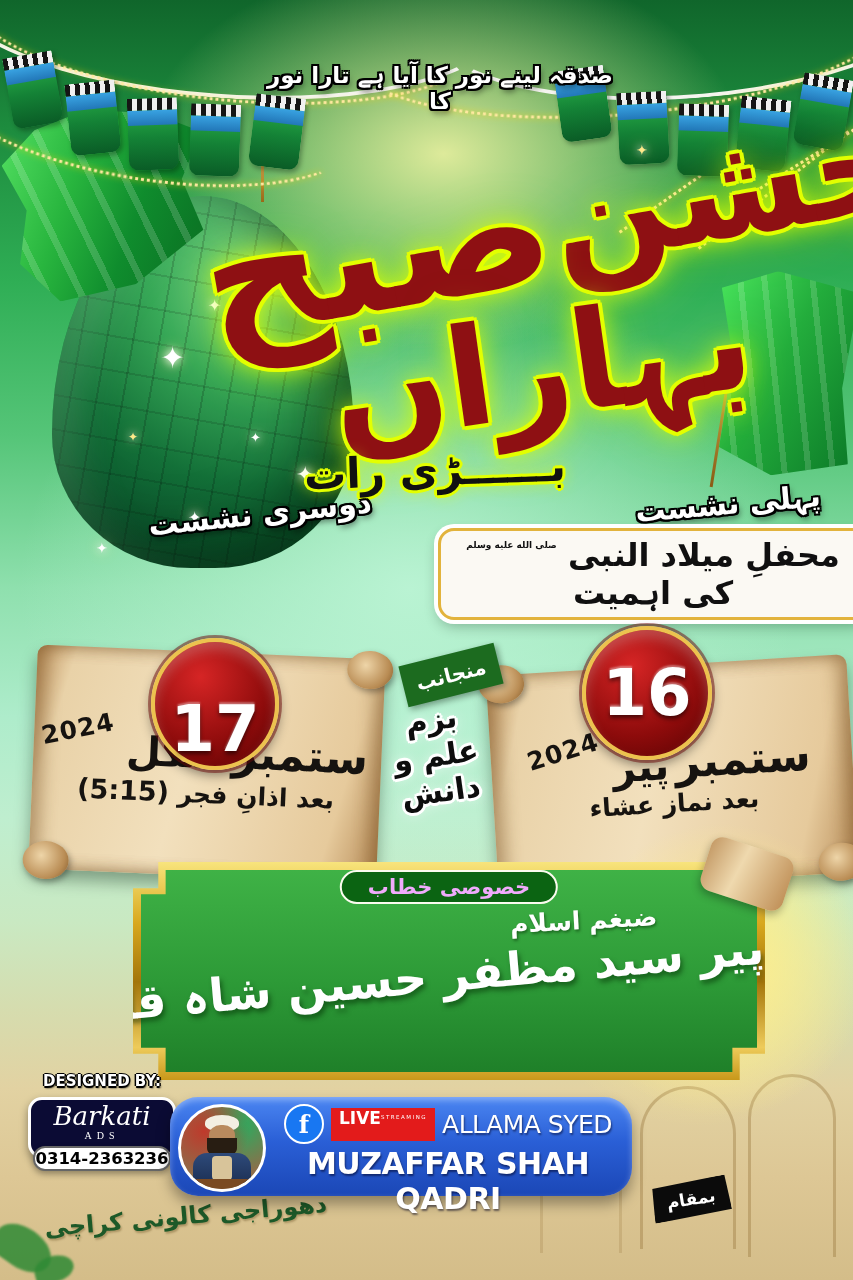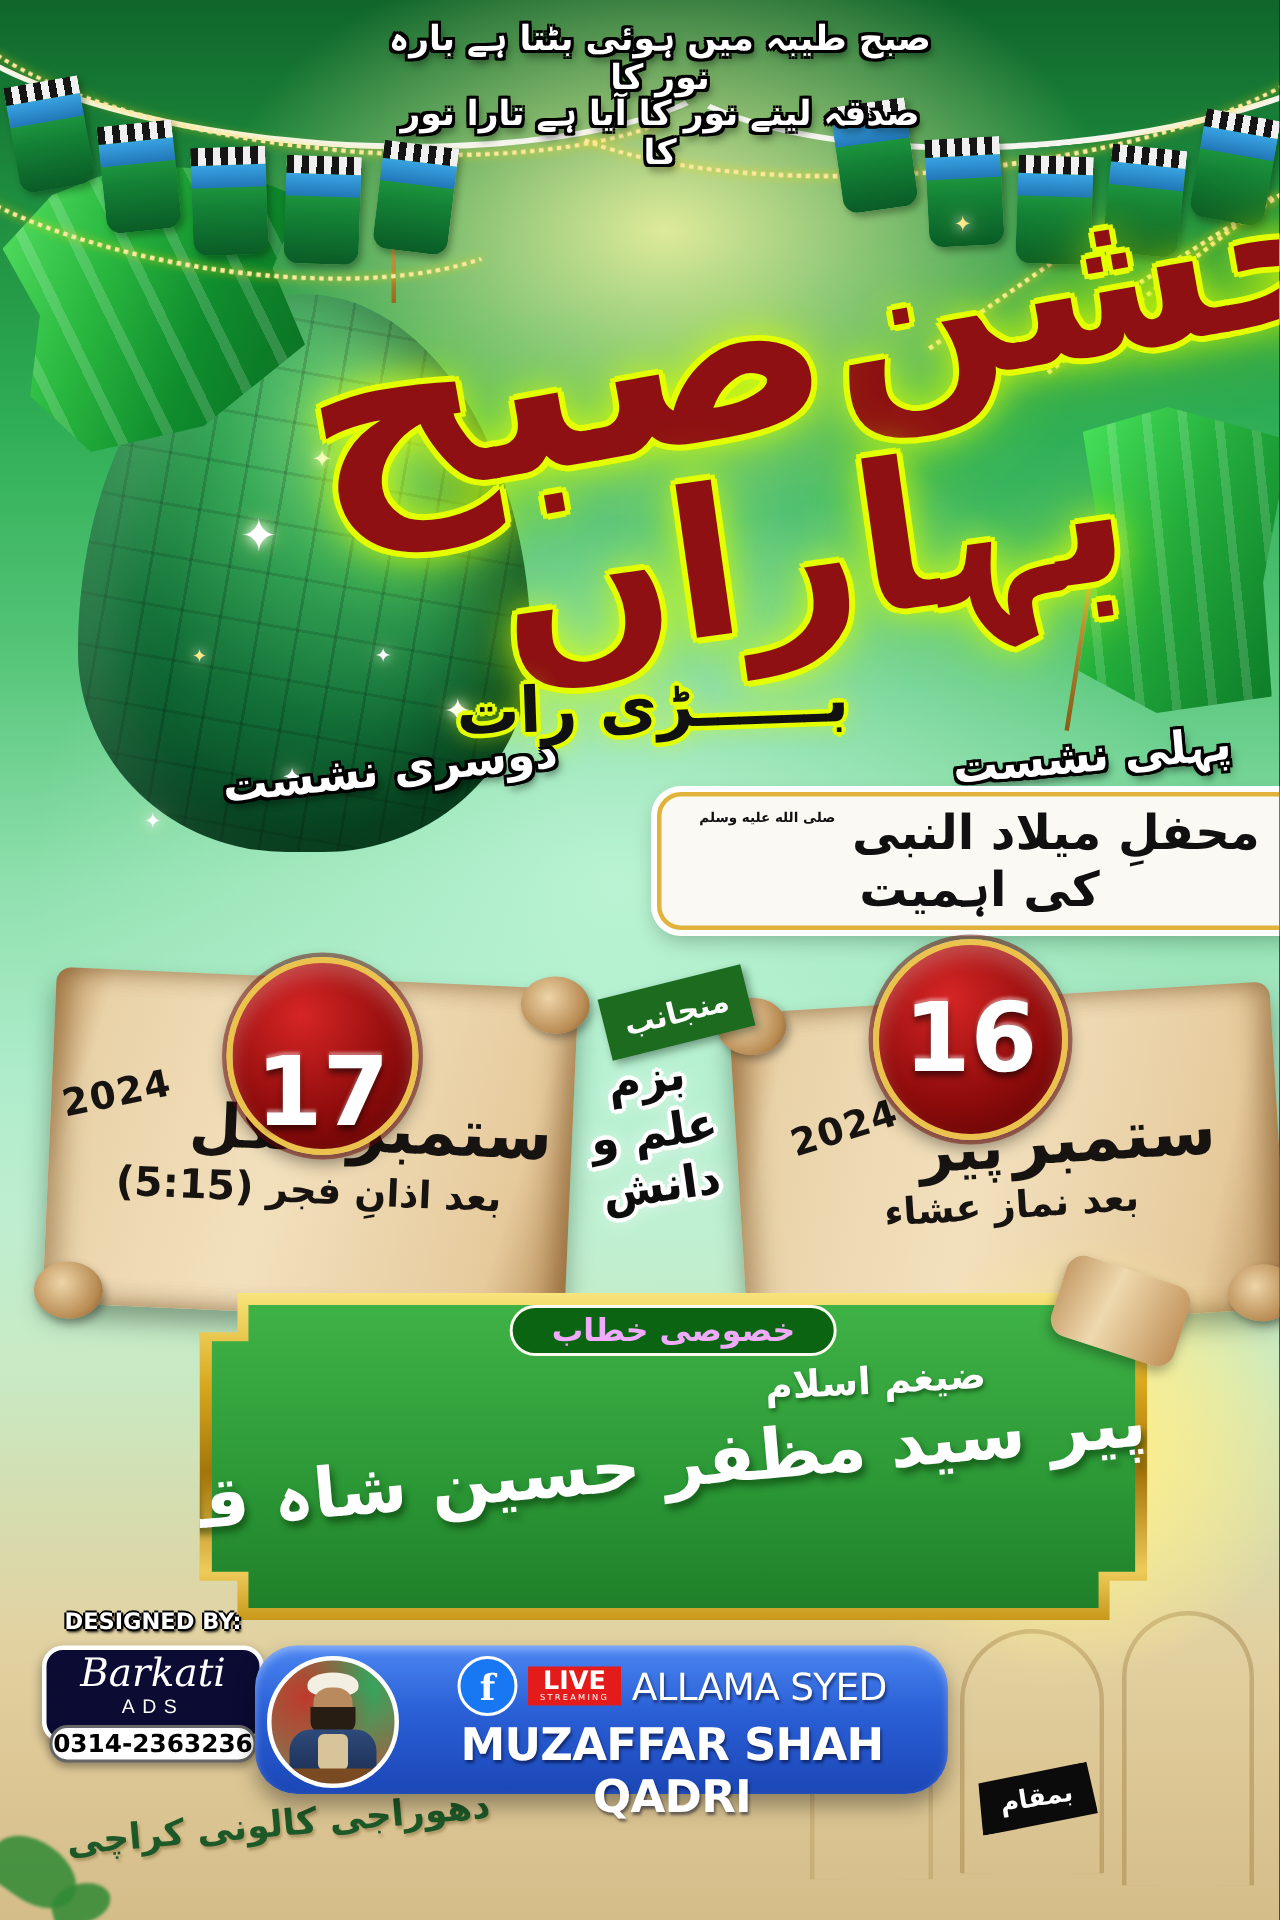--- a/index.html
+++ b/index.html
@@ -115,32 +115,32 @@
   
   .arch{position:absolute;border:3px solid rgba(150,115,60,.38);border-bottom:none;border-radius:60px 60px 0 0;z-index:1;}
   .leaf{position:absolute;background:#2f8a35;border-radius:50% 50% 50% 0;opacity:.85;z-index:2;filter:blur(1px);}
   
   .designer{left:28px;top:1072px;width:148px;z-index:4;text-align:center;}
   .designer .lbl{font-size:15px;font-weight:bold;color:#fff;
     text-shadow:-1.5px 0 0 #000,1.5px 0 0 #000,0 -1.5px 0 #000,0 1.5px 0 #000,1px 2px 2px #000;}
   .navybox{margin-top:7px;background:#0b0b34;border:3px solid #fff;border-radius:14px;padding:3px 4px 14px;
     box-shadow:0 4px 8px rgba(0,0,0,.4);}
   .navybox .brand{font-family:"DejaVu Serif",serif;font-style:italic;font-size:26px;color:#fff;line-height:1.05;}
-  .navybox .sub{font-size:13px;letter-spacing:5px;color:#fff;font-family:Liberation Sans, sans-serif;}
+  .navybox .sub{font-size:10px;letter-spacing:5px;color:#fff;font-family:Liberation Serif, serif;}
   .phonepill{position:relative;margin:-12px auto 0;width:134px;background:#fff;border:2px solid #666;
     border-radius:12px;font-size:16.5px;font-weight:bold;color:#000;padding:1px 0;box-shadow:0 3px 6px rgba(0,0,0,.35);}
   
   .livebar{left:170px;top:1097px;width:462px;height:99px;z-index:4;border-radius:28px;
     background:linear-gradient(180deg,#4b86f2 0%,#2a5fd6 45%,#1b47b6 100%);
     box-shadow:0 8px 14px rgba(0,0,0,.35),inset 0 3px 6px rgba(255,255,255,.35);}
   .livebar .rows{position:absolute;left:104px;top:7px;right:10px;color:#fff;text-align:center;}
   .row1{display:flex;align-items:center;justify-content:center;gap:7px;}
   .fb{width:36px;height:36px;border-radius:50%;background:#1877f2;border:2.5px solid #fff;color:#fff;
     font-weight:bold;font-size:24px;display:flex;align-items:center;justify-content:center;font-family:"DejaVu Serif",serif;}
-  .livebadge{background:#e31b1b;padding:2px 8px 1px;display:flex;flex-direction:column;align-items:center;line-height:1;}
+  .livebadge{background:#e31b1b;padding:2px 8px 14px;display:flex;flex-direction:row;align-items:center;line-height:1;}
   .livebadge .lv{color:#fff;font-weight:bold;font-size:17px;}
   .livebadge .st{color:#fff;font-size:5.5px;letter-spacing:1.5px;}
   .lname1{font-size:25px;font-weight:normal;letter-spacing:-.5px;text-shadow:1px 2px 2px rgba(0,0,30,.5);}
   .lname2{font-size:30px;font-weight:bold;letter-spacing:-.5px;margin-top:2px;text-shadow:1px 2px 2px rgba(0,0,30,.5);}
   .photo{position:absolute;left:8px;top:7px;width:82px;height:82px;border-radius:50%;border:3px solid #fff;
     overflow:hidden;background:
       radial-gradient(circle at 28% 30%,#c0392b,rgba(192,57,43,0) 55%),
       radial-gradient(circle at 72% 22%,#27ae60,rgba(39,174,96,0) 55%),
       #8d6e4a;}
   .photo .cap{position:absolute;left:24px;top:8px;width:34px;height:16px;border-radius:50% 50% 40% 40%;background:#f3efe2;}
@@ -197,21 +197,20 @@
 
   <span class="sparkle" style="left:160px;top:340px;font-size:30px;">✦</span>
   <span class="sparkle" style="left:208px;top:296px;font-size:16px;">✦</span>
   <span class="sparkle" style="left:296px;top:462px;font-size:22px;">✦</span>
   <span class="sparkle" style="left:96px;top:540px;font-size:14px;">✦</span>
   <span class="sparkle" style="left:250px;top:430px;font-size:13px;">✦</span>
   <span class="sparkle" style="left:128px;top:430px;font-size:12px;color:#ffe98a;">✦</span>
   <span class="sparkle" style="left:636px;top:142px;font-size:14px;color:#ffe98a;">✦</span>
   <span class="sparkle" style="left:188px;top:508px;font-size:16px;">✦</span>
 
-  <div class="abs urdu o-black" style="left:250px;top:12px;width:380px;text-align:center;font-size:23px;z-index:2;">صبح طیبہ میں ہوئی بٹتا ہے بارہ نور کا</div>
   <div class="abs urdu o-black" style="left:265px;top:62px;width:350px;text-align:center;font-size:23px;z-index:2;">صدقہ لینے نور کا آیا ہے تارا نور کا</div>
 
   <div class="abs urdu o-yellow" style="left:548px;top:120px;font-size:138px;line-height:1;transform:rotate(-10deg);z-index:3;">جشن</div>
   <div class="abs urdu o-yellow" style="left:200px;top:168px;font-size:168px;line-height:1;transform:rotate(-10deg);z-index:3;">صبح</div>
   <div class="abs urdu o-yellow" style="left:330px;top:300px;font-size:136px;line-height:1;transform:rotate(-8deg);z-index:3;">بہاراں</div>
 
   <div class="abs urdu o-yellow-black" style="left:255px;top:446px;width:360px;text-align:center;font-size:42px;transform:rotate(-2deg);z-index:3;">بــــــڑی رات</div>
 
   <div class="abs urdu o-black" style="left:608px;top:486px;width:240px;text-align:center;font-size:30px;transform:rotate(-5deg);z-index:3;">پہلی نشست</div>
   <div class="session-box" style="left:438px;top:528px;width:424px;height:86px;">

